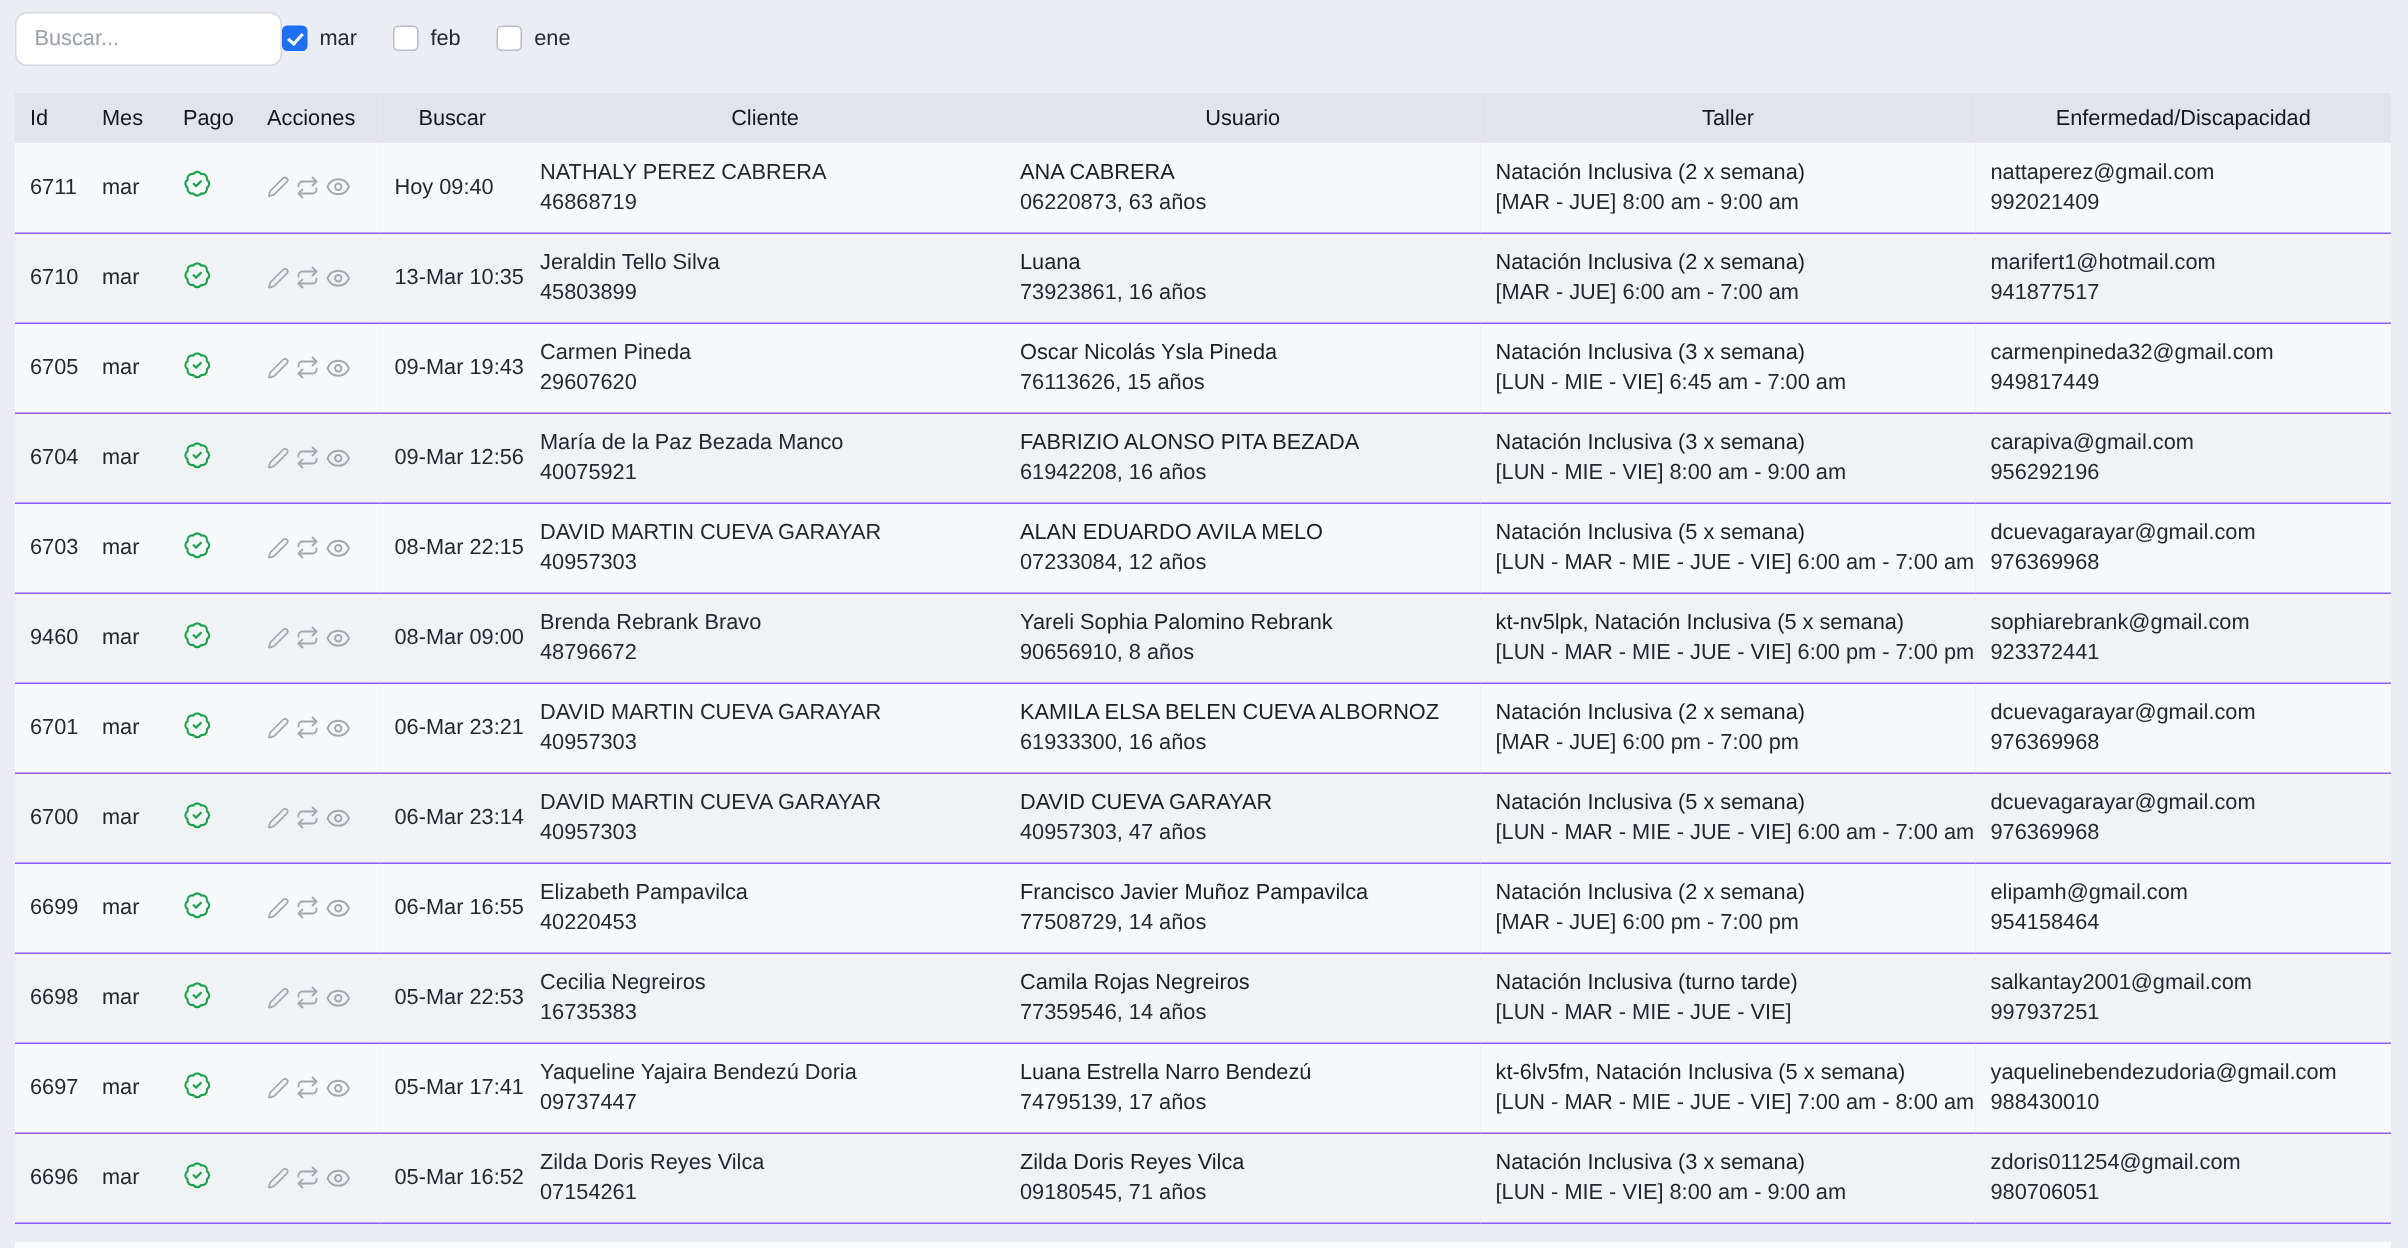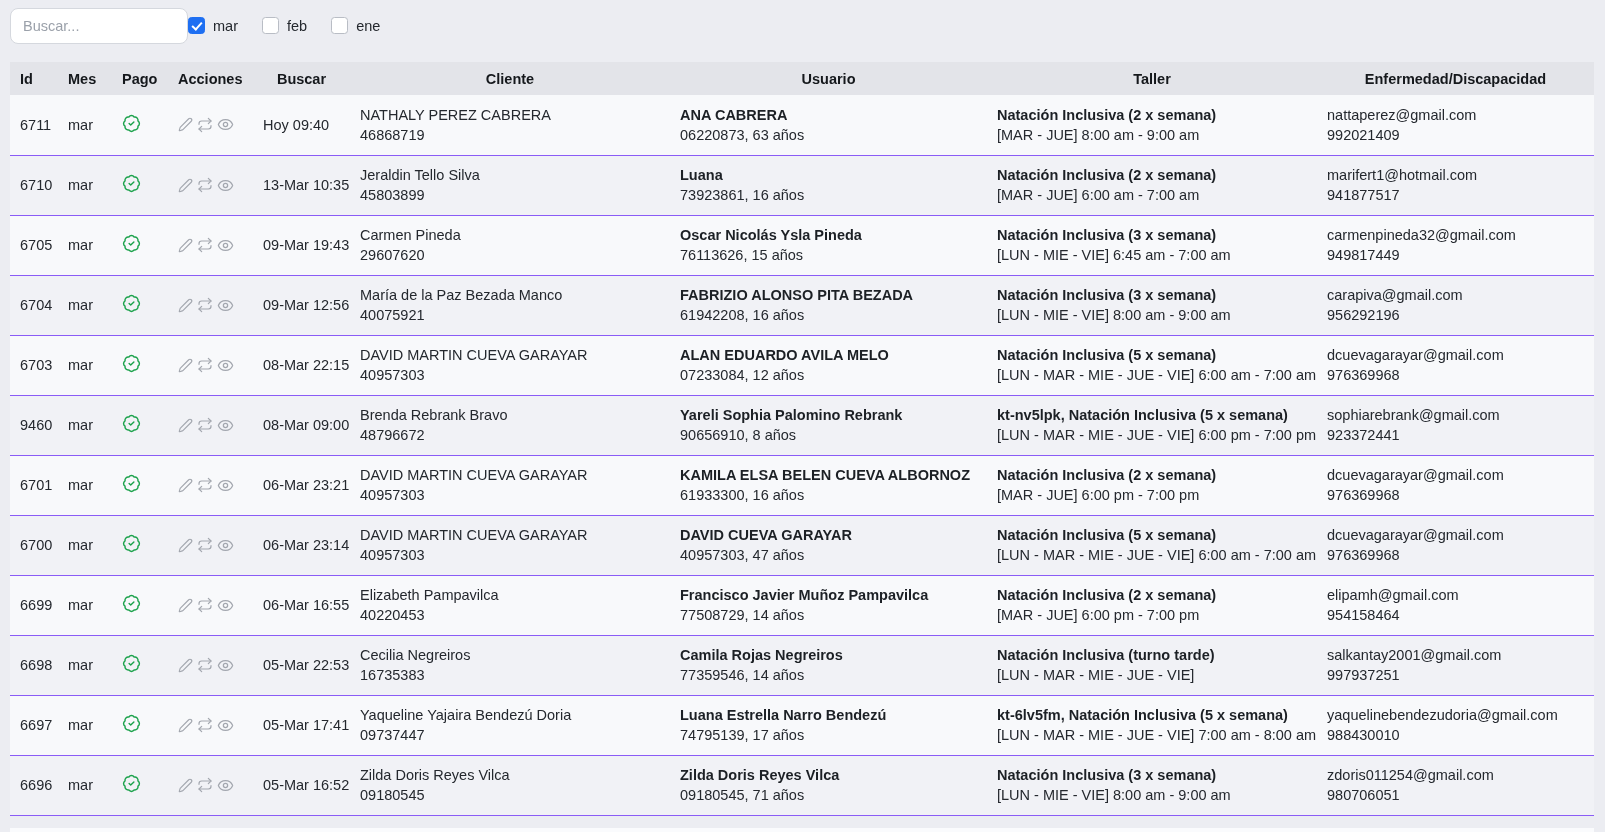--- a/index.html
+++ b/index.html
@@ -14,28 +14,28 @@
   .topbar{height:62px;box-sizing:border-box;display:flex;justify-content:flex-start;align-items:flex-start;padding:8px 16px 0 10px}
   .search-box{width:152px;height:34px;padding:0 12px;border:1px solid #d5d8de;border-radius:8px;background:#fff;font:inherit;color:#333;outline:none}
   .search-box::placeholder{color:#9ba1aa}
   .filters{display:flex;align-items:center;gap:24px;margin-top:9px}
   .filter{display:flex;align-items:center;gap:8px;cursor:pointer}
   .cb{appearance:none;-webkit-appearance:none;width:17px;height:17px;border:1.5px solid #b9bdc5;border-radius:3.5px;background:#fff;margin:0;position:relative;cursor:pointer;box-sizing:border-box}
   .cb:checked{background:#1e6ff2;border-color:#1e6ff2}
   .cb:checked::after{content:"";position:absolute;left:4.5px;top:1.5px;width:4px;height:8px;border:solid #fff;border-width:0 2px 2px 0;transform:rotate(42deg)}
   
   table{border-collapse:collapse;table-layout:fixed;width:1584px;margin-left:10px;background:transparent}
-  thead th{background:#e3e4e9;height:33px;font-weight:700;font-size:14.5px;color:#15181c;padding:0 0 0 10px;text-align:left;white-space:nowrap}
+  thead th{background:#e3e4e9;height:33px;font-weight:400;font-size:14.5px;color:#15181c;padding:0 0 0 10px;text-align:left;white-space:nowrap}
   thead th.center{text-align:center;padding-left:0}
   tbody tr{height:60px;border-bottom:1px solid #8b5cf6}
   tbody tr:nth-child(odd){background:#f8f9fb}
   tbody tr:nth-child(even){background:#f1f2f6}
   td{padding:0 8px 0 10px;vertical-align:middle;overflow:hidden;white-space:nowrap}
   .l1{line-height:20px}
-  .bold{font-weight:700;color:#1c2025}
+  .bold{font-weight:400;color:#1c2025}
   .icons{display:flex;align-items:center;gap:4px}
   .act{display:inline-flex;color:#a3a7af;cursor:pointer}
   .badge{display:inline-flex;color:#1ca24c}
   svg{display:block}
   
   .next-row-partial{width:1584px;height:5px;margin:12px 0 0 10px;background:#fafbfd}
 </style>
 </head>
 <body>
 
@@ -770,21 +770,21 @@
             <circle cx="12" cy="12" r="3"></circle>
           </svg>
         </span>
       </span>
     </td>
     <td>
       <div class="l1">05-Mar 16:52</div>
     </td>
     <td>
       <div class="l1">Zilda Doris Reyes Vilca</div>
-      <div class="l1">09180545</div>
+      <div class="l1">07154261</div>
     </td>
     <td>
       <div class="l1 bold">Zilda Doris Reyes Vilca</div>
       <div class="l1">09180545, 71 años</div>
     </td>
     <td>
       <div class="l1 bold">Natación Inclusiva (3 x semana)</div>
       <div class="l1">[LUN - MIE - VIE] 8:00 am - 9:00 am</div>
     </td>
     <td>

